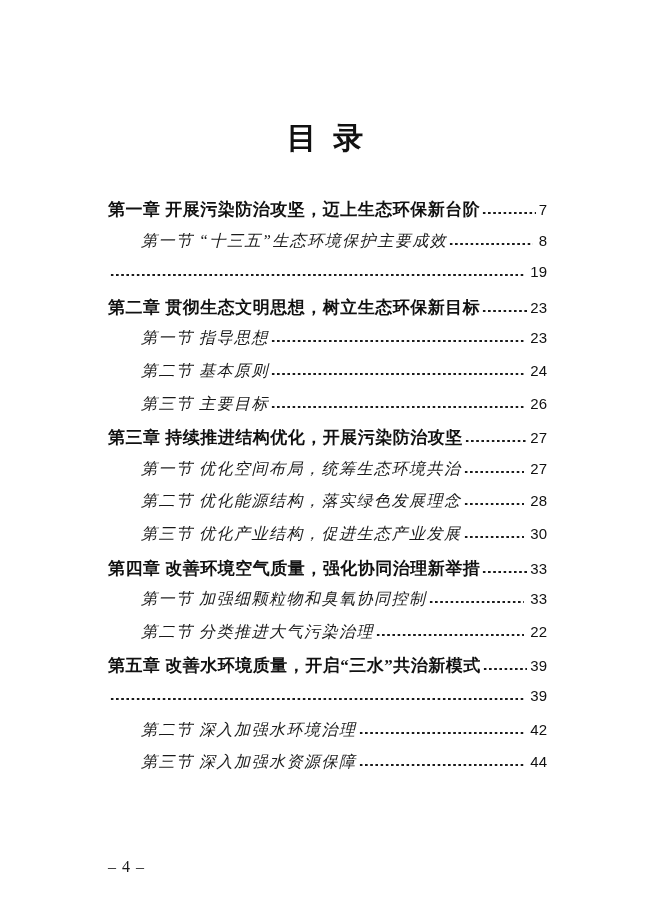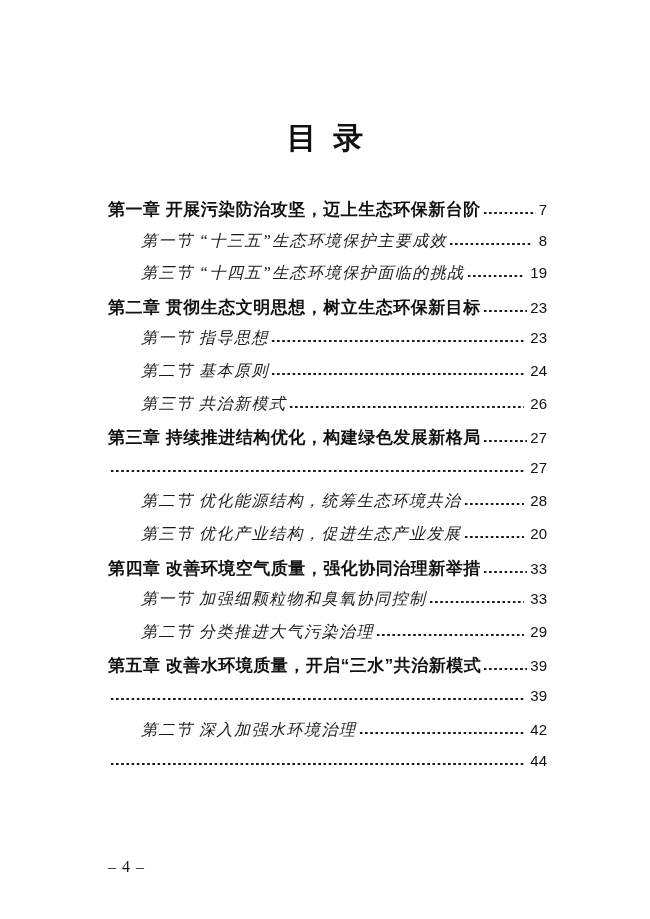--- a/index.html
+++ b/index.html
@@ -33,21 +33,21 @@
   .toc-row {
     display: flex;
     align-items: baseline;
     height: 32.6px;
   }
   .toc-row .entry-label {
     white-space: nowrap;
     flex: 0 0 auto;
   }
   .toc-row.chapter .entry-label {
-    font-family: Liberation Sans, sans-serif;
+    font-family: Liberation Serif, serif;
     font-weight: 700;
     font-size: 17px;
     letter-spacing: 0.5px;
     color: #111111;
   }
   .toc-row.section .entry-label {
     margin-left: 33px;
     font-family: "Liberation Serif", serif;
     font-style: italic;
     font-size: 16px;
@@ -99,21 +99,20 @@
   </div>
 
   <div class="toc-row section">
     <span class="entry-label">第一节  “十三五”生态环境保护主要成效</span>
     <span class="leader"></span>
     <span class="entry-page">8</span>
   </div>
 
 
   <div class="toc-row section">
-    <span class="entry-label">第三节  “十四五”生态环境保护面临的挑战</span>
     <span class="leader"></span>
     <span class="entry-page">19</span>
   </div>
 
   <div class="toc-row chapter">
     <span class="entry-label">第二章 贯彻生态文明思想，树立生态环保新目标</span>
     <span class="leader"></span>
     <span class="entry-page">23</span>
   </div>
 
@@ -123,84 +122,86 @@
     <span class="entry-page">23</span>
   </div>
 
   <div class="toc-row section">
     <span class="entry-label">第二节  基本原则</span>
     <span class="leader"></span>
     <span class="entry-page">24</span>
   </div>
 
   <div class="toc-row section">
-    <span class="entry-label">第三节  共治新模式</span>
+    <span class="entry-label">第三节  主要目标</span>
     <span class="leader"></span>
     <span class="entry-page">26</span>
   </div>
 
   <div class="toc-row chapter">
-    <span class="entry-label">第三章 持续推进结构优化，构建绿色发展新格局</span>
+    <span class="entry-label">第三章 持续推进结构优化，开展污染防治攻坚</span>
     <span class="leader"></span>
     <span class="entry-page">27</span>
   </div>
 
   <div class="toc-row section">
+    <span class="entry-label">第一节  优化空间布局，统筹生态环境共治</span>
     <span class="leader"></span>
     <span class="entry-page">27</span>
   </div>
 
   <div class="toc-row section">
-    <span class="entry-label">第二节  优化能源结构，统筹生态环境共治</span>
+    <span class="entry-label">第二节  优化能源结构，落实绿色发展理念</span>
     <span class="leader"></span>
     <span class="entry-page">28</span>
   </div>
 
   <div class="toc-row section">
     <span class="entry-label">第三节  优化产业结构，促进生态产业发展</span>
     <span class="leader"></span>
-    <span class="entry-page">20</span>
+    <span class="entry-page">30</span>
   </div>
 
   <div class="toc-row chapter">
     <span class="entry-label">第四章 改善环境空气质量，强化协同治理新举措</span>
     <span class="leader"></span>
     <span class="entry-page">33</span>
   </div>
 
   <div class="toc-row section">
     <span class="entry-label">第一节  加强细颗粒物和臭氧协同控制</span>
     <span class="leader"></span>
     <span class="entry-page">33</span>
   </div>
 
   <div class="toc-row section">
     <span class="entry-label">第二节  分类推进大气污染治理</span>
     <span class="leader"></span>
-    <span class="entry-page">29</span>
+    <span class="entry-page">22</span>
   </div>
 
   <div class="toc-row chapter">
     <span class="entry-label">第五章 改善水环境质量，开启“三水”共治新模式</span>
     <span class="leader"></span>
     <span class="entry-page">39</span>
   </div>
 
   <div class="toc-row section">
     <span class="leader"></span>
     <span class="entry-page">39</span>
   </div>
 
   <div class="toc-row section">
     <span class="entry-label">第二节  深入加强水环境治理</span>
     <span class="leader"></span>
     <span class="entry-page">42</span>
   </div>
 
   <div class="toc-row section">
+    <span class="entry-label">第三节  深入加强水资源保障</span>
     <span class="leader"></span>
     <span class="entry-page">44</span>
   </div>
 </div>
 
   <div class="page-footer">– 4 –</div>
 
 </div>
 
 </body></html>

